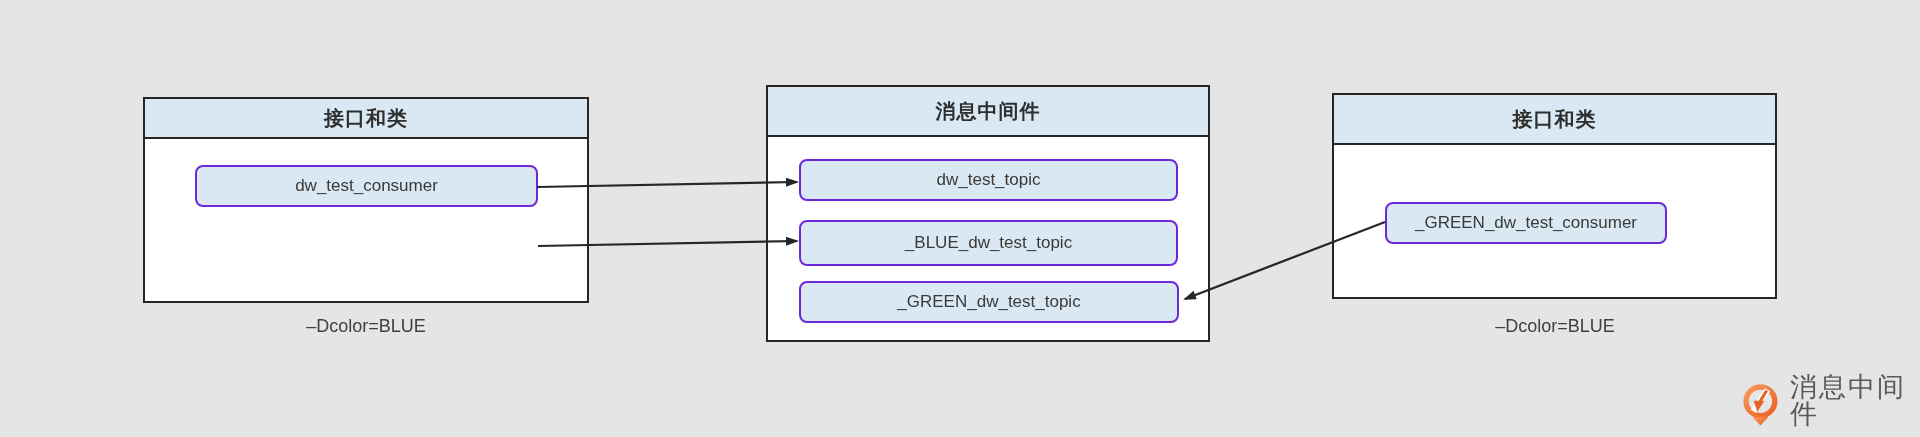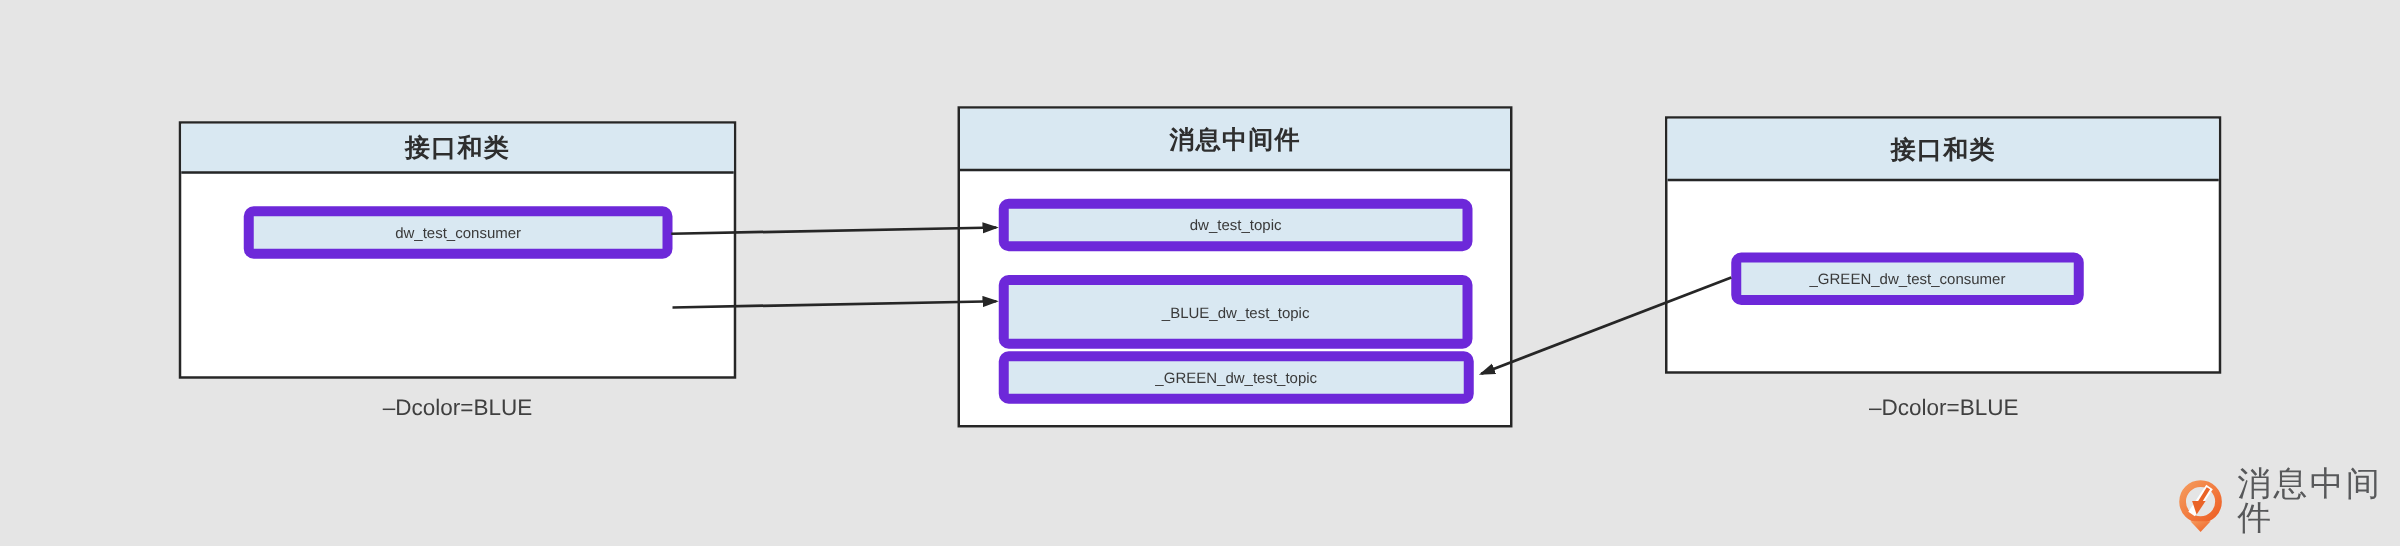--- a/index.html
+++ b/index.html
@@ -30,27 +30,27 @@
     align-items: center;
     justify-content: center;
     font-size: 20px;
     font-weight: 700;
     color: #2e2e2e;
     letter-spacing: 1px;
   }
   .node {
     position: absolute;
     background: #d9e8f2;
-    border: 8px solid #6d28d9;
+    border: 2px solid #6d28d9;
     border-radius: 8px;
     box-sizing: border-box;
     display: flex;
     align-items: center;
     justify-content: center;
-    font-size: 12px;
+    font-size: 17px;
     color: #3a3a3a;
   }
   .caption {
     position: absolute;
     font-size: 18px;
     color: #404040;
     text-align: center;
     transform: translateX(-50%);
     white-space: nowrap;
   }
@@ -88,21 +88,21 @@
   <div class="panel" style="left:143px; top:97px; width:446px; height:206px;">
     <div class="panel-header" style="height:40px;">接口和类</div>
   </div>
   <div class="node" style="left:195px; top:165px; width:343px; height:42px;">dw_test_consumer</div>
   <div class="caption" style="left:366px; top:316px;">–Dcolor=BLUE</div>
 
   <div class="panel" style="left:766px; top:85px; width:444px; height:257px;">
     <div class="panel-header" style="height:50px;">消息中间件</div>
   </div>
   <div class="node" style="left:799px; top:159px; width:379px; height:42px;">dw_test_topic</div>
-  <div class="node" style="left:799px; top:220px; width:379px; height:59px;">_BLUE_dw_test_topic</div>
+  <div class="node" style="left:799px; top:220px; width:379px; height:46px;">_BLUE_dw_test_topic</div>
   <div class="node" style="left:799px; top:281px; width:380px; height:42px;">_GREEN_dw_test_topic</div>
 
   <div class="panel" style="left:1332px; top:93px; width:445px; height:206px;">
     <div class="panel-header" style="height:50px;">接口和类</div>
   </div>
   <div class="node" style="left:1385px; top:202px; width:282px; height:42px;">_GREEN_dw_test_consumer</div>
   <div class="caption" style="left:1555px; top:316px;">–Dcolor=BLUE</div>
 
   <svg id="edges" width="1920" height="437" viewBox="0 0 1920 437">
     <defs>

